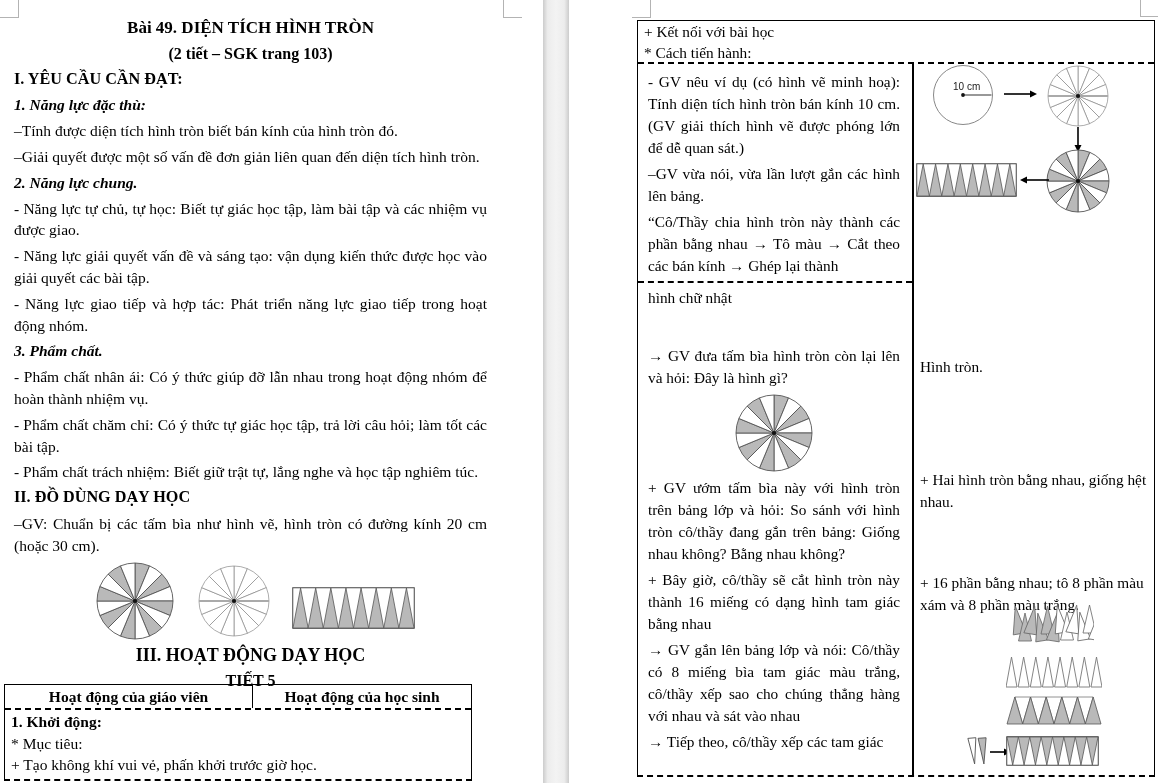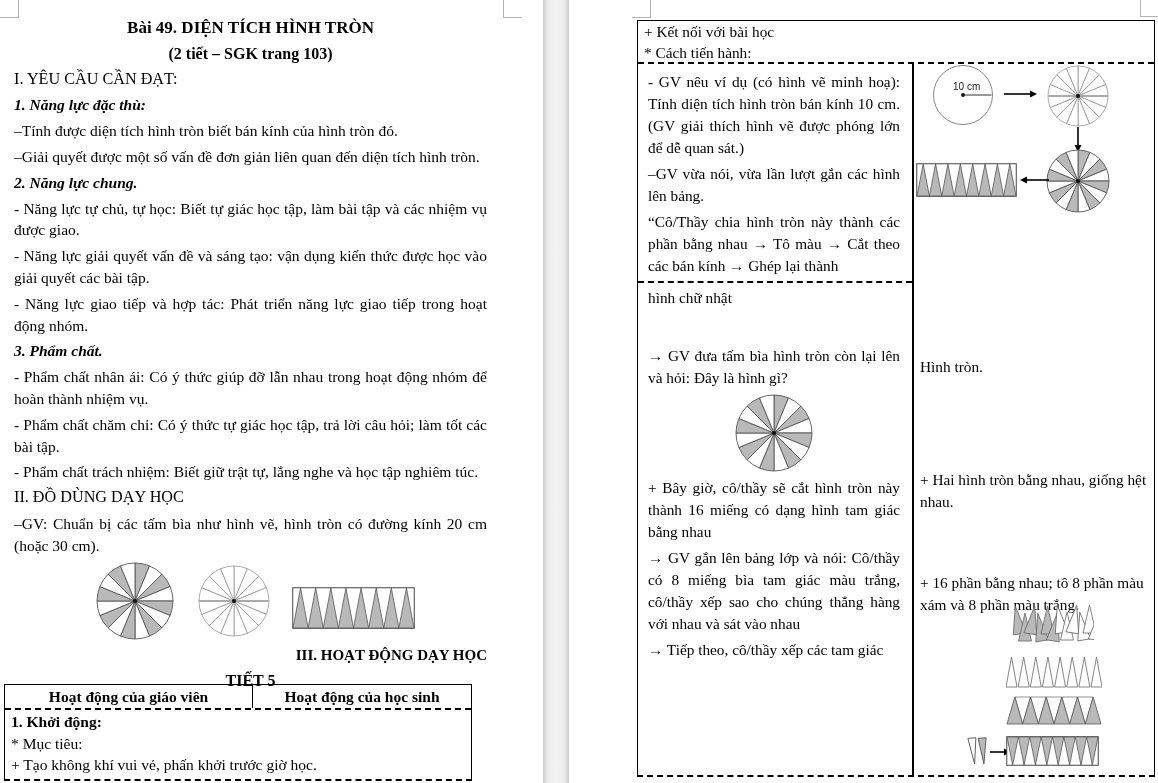--- a/index.html
+++ b/index.html
@@ -15,24 +15,24 @@
   .mark.bl{border-bottom:1px solid #b3b3b3;}
   .mark.vr{border-right:1px solid #b3b3b3;}
   .mark.vl{border-left:1px solid #b3b3b3;}
 
   
   .lp{position:absolute;left:0;top:0;width:541px;height:783px;}
   .lp-text{padding:13px 50px 0 10px;font-size:15.5px;line-height:21.8px;text-align:justify;}
   .lp-text p{margin:4px;}
   .t-main{text-align:center;font-weight:bold;font-size:17px;}
   .t-sub{text-align:center;font-weight:bold;font-size:16px;}
-  .sec{font-weight:normal;font-size:16.2px;text-align:left;margin-left:8px;}
+  .sec{font-weight:bold;font-size:16.2px;text-align:left;margin-left:8px;}
   .sub{font-weight:bold;font-style:italic;text-align:left;}
   .bp{margin-left:18px;}
-  .sec3{font-weight:bold;font-size:15px;text-align:right;margin-left:20px;}
+  .sec3{font-weight:bold;font-size:18px;text-align:center;margin-left:20px;}
   .tiet{text-align:center;font-weight:bold;font-size:16px;}
   .lp-figs{position:relative;height:80px;margin-top:4px;}
   .fig{position:absolute;line-height:0;}
   
   .lp-table{position:absolute;left:4px;top:684px;width:466px;
     border-top:1.5px solid #000;border-left:1.5px solid #000;border-right:1.5px solid #000;
     border-bottom:2px dashed #000;font-size:15.5px;}
   .lp-thead{display:flex;border-bottom:2px dashed #000;}
   .lp-th{font-weight:bold;text-align:center;line-height:21px;padding:1px 2px;}
   .lp-th.c1{width:243px;border-right:1.5px solid #000;}
@@ -187,20 +187,21 @@
               <path d="M40,40 L25.46,75.11 A38,38 0 0 1 13.13,66.87 Z" fill="#ffffff" stroke="#555" stroke-width="0.9"></path>
               <path d="M40,40 L13.13,66.87 A38,38 0 0 1 4.89,54.54 Z" fill="#b9b9b9" stroke="#555" stroke-width="0.9"></path>
               <path d="M40,40 L4.89,54.54 A38,38 0 0 1 2.00,40.00 Z" fill="#ffffff" stroke="#555" stroke-width="0.9"></path>
               <path d="M40,40 L2.00,40.00 A38,38 0 0 1 4.89,25.46 Z" fill="#b9b9b9" stroke="#555" stroke-width="0.9"></path>
               <path d="M40,40 L4.89,25.46 A38,38 0 0 1 13.13,13.13 Z" fill="#ffffff" stroke="#555" stroke-width="0.9"></path>
               <path d="M40,40 L13.13,13.13 A38,38 0 0 1 25.46,4.89 Z" fill="#b9b9b9" stroke="#555" stroke-width="0.9"></path>
               <path d="M40,40 L25.46,4.89 A38,38 0 0 1 40.00,2.00 Z" fill="#ffffff" stroke="#555" stroke-width="0.9"></path>
               <circle cx="40" cy="40" r="2.1" fill="#111"></circle>
             </svg></span>
       </div>
+      <p>+ GV ướm tấm bìa này với hình tròn trên bảng lớp và hỏi: So sánh với hình tròn cô/thầy đang gắn trên bảng: Giống nhau không? Bằng nhau không?</p>
       <p>+ Bây giờ, cô/thầy sẽ cắt hình tròn này thành 16 miếng có dạng hình tam giác bằng nhau</p>
       <p>→ GV gắn lên bảng lớp và nói: Cô/thầy có 8 miếng bìa tam giác màu trắng, cô/thầy xếp sao cho chúng thẳng hàng với nhau và sát vào nhau</p>
       <p>→ Tiếp theo, cô/thầy xếp các tam giác</p>
     </div>
   </div>
 
   <p class="hs-ans" style="top:320px;">Hình tròn.</p>
   <p class="hs-ans" style="top:433px;">+ Hai hình tròn bằng nhau, giống hệt nhau.</p>
   <p class="hs-ans" style="top:536px;">+ 16 phần bằng nhau; tô 8 phần màu xám và 8 phần màu trắng.</p>
 

